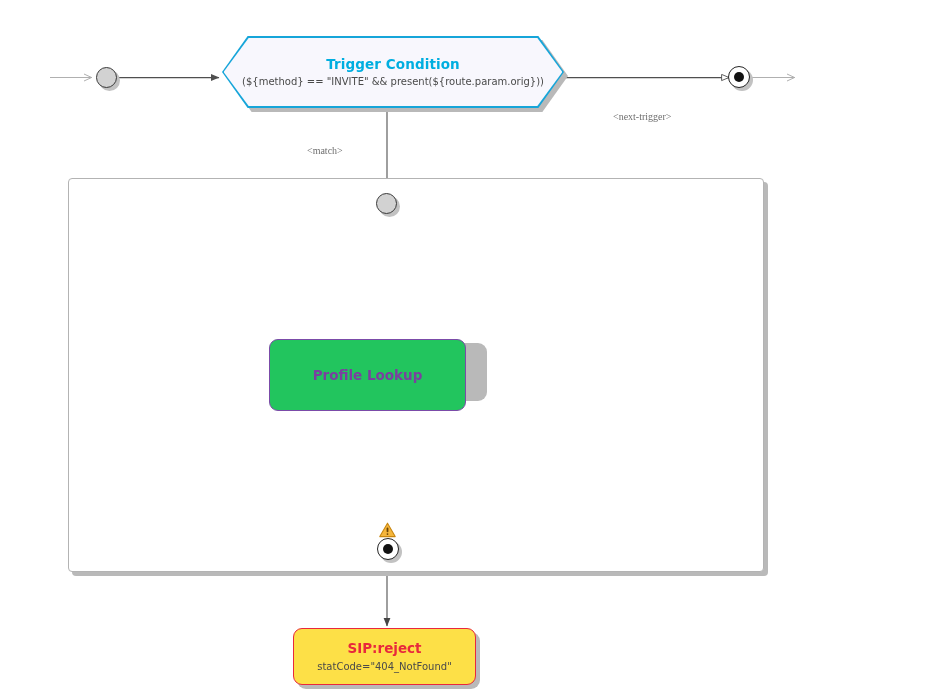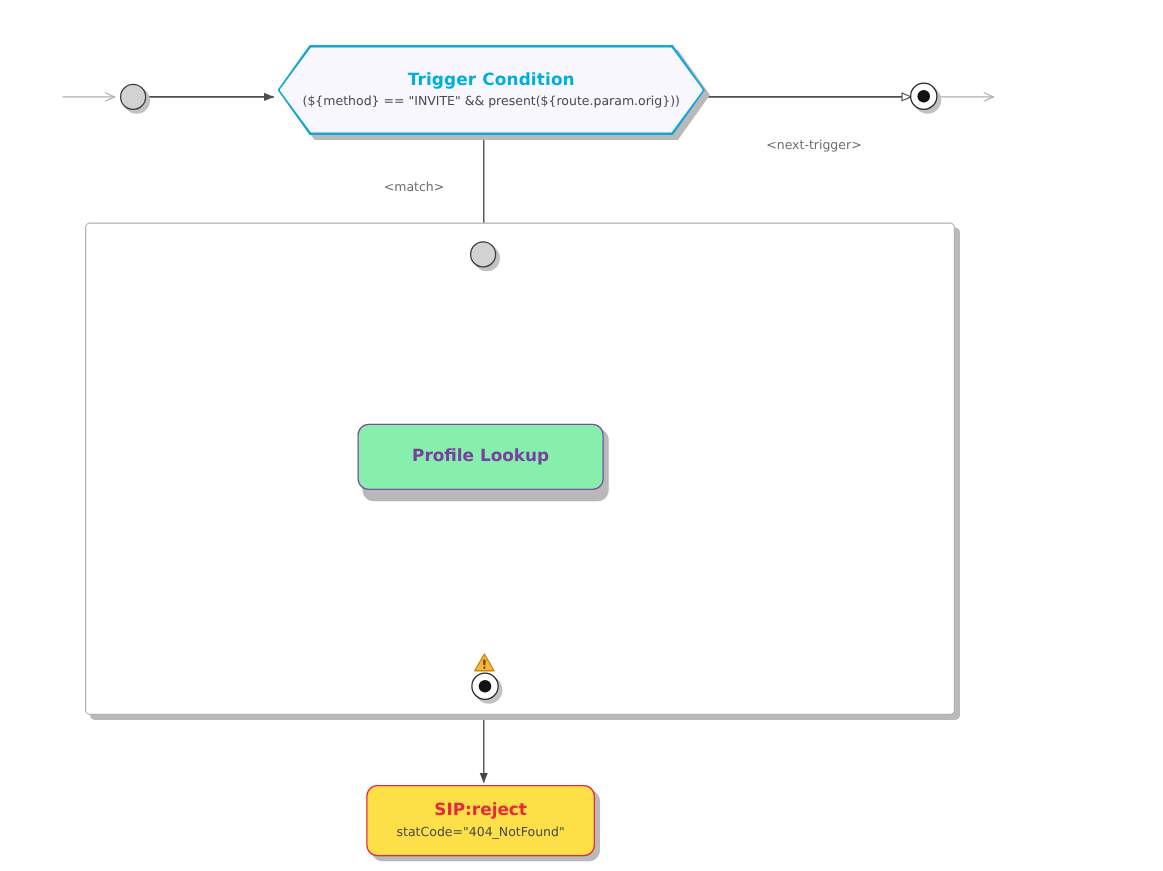--- a/index.html
+++ b/index.html
@@ -121,23 +121,23 @@
     color: #4a4a4a;
     font-size: 10px;
     line-height: 13px;
     text-align: center;
     margin-top: 3px;
     white-space: pre-line;
   }
 
   #profile-lookup-shadow { left: 290px; top: 343px; width: 197px; height: 58px; }
   #profile-lookup {
-    left: 286px; top: 339px; width: 197px; height: 53px;
+    left: 269px; top: 339px; width: 197px; height: 72px;
     border: 1.4px solid #7b4ba8;
-    background: #86efac;
+    background: #22c55e;
   }
   #profile-lookup .rbox-title { color: #7b3fa0; }
 
   #sip-reject-shadow { left: 297px; top: 632px; width: 183px; height: 57px; }
   #sip-reject {
     left: 293px; top: 628px; width: 183px; height: 57px;
     border: 1.5px solid #e8283c;
     background: #fde047;
   }
   #sip-reject .rbox-title { color: #e8283c; }
@@ -189,20 +189,21 @@
     background: #121212;
   }
 
   
   .edge-label {
     position: absolute;
     color: #6e6e6e;
     font-size: 10px;
     line-height: 13px;
     white-space: nowrap;
+    font-family: Liberation Serif, serif;
   }
 
   
   #warning-badge {
     position: absolute;
     left: 379px;
     top: 522px;
     width: 17px;
     height: 16px;
   }

